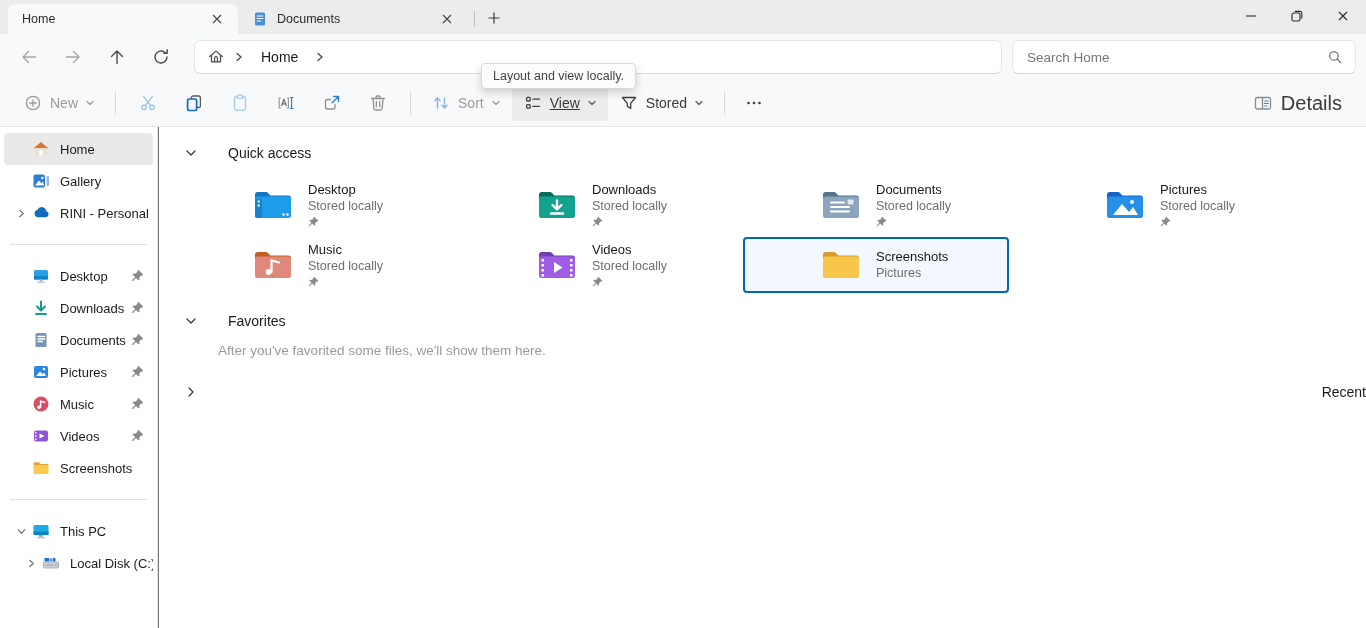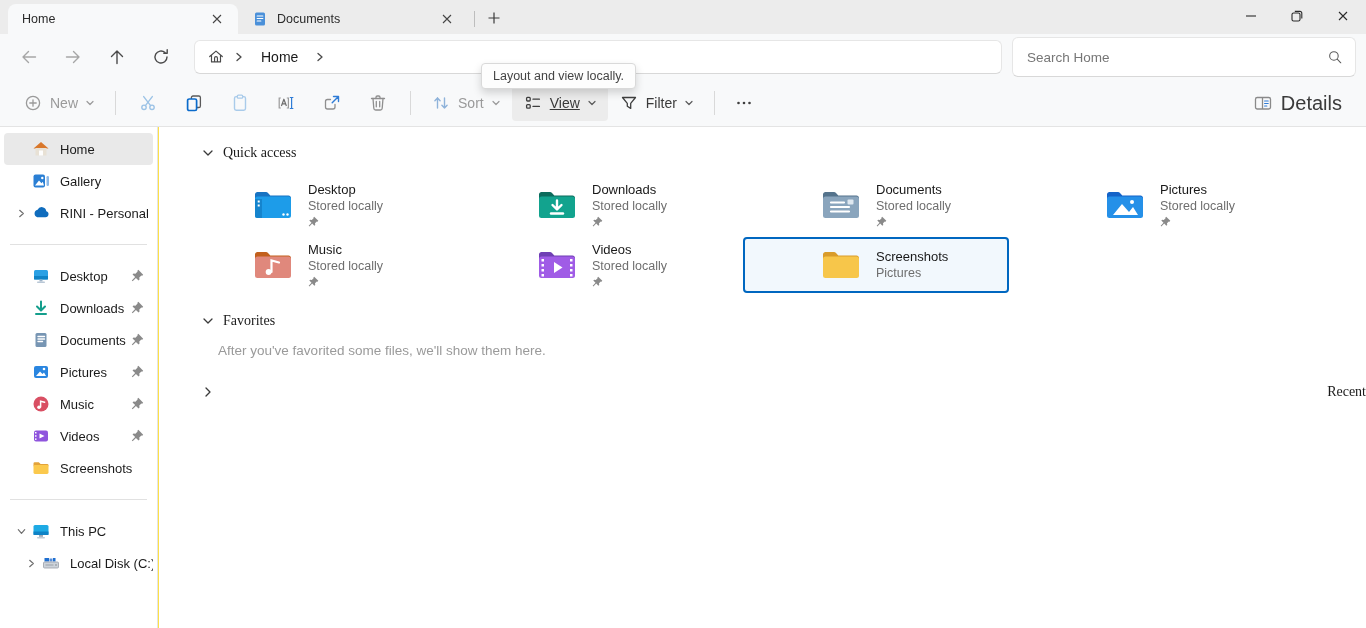--- a/index.html
+++ b/index.html
@@ -1,38 +1,38 @@
 <!DOCTYPE html>
 <html><head>
 <meta charset="utf-8">
 <style>
   * { margin:0; padding:0; box-sizing:border-box; }
   html,body { width:1366px; height:628px; overflow:hidden; font-family:"Liberation Sans",sans-serif; background:#fff; }
-  .app { position:relative; width:1366px; height:628px; background:#fde047; }
+  .app { position:relative; width:1366px; height:628px; background:#737373; }
 
   
   .tabstrip { position:absolute; top:0; left:0; right:0; height:34px; background:#ececec; display:flex; align-items:flex-end; padding-left:8px; }
   .tab { display:flex; align-items:center; height:30px; width:230px; border-radius:8px 8px 0 0; padding:0 10px 0 14px; font-size:12.5px; color:#2b2b2b; }
   .tab.active { background:#f8f9fa; }
   .tab .tab-label { flex:1; white-space:nowrap; overflow:hidden; }
   .tab .tab-close { width:22px; height:22px; border-radius:4px; display:flex; align-items:center; justify-content:center; }
   .tab-doc-icon { width:16px; height:16px; margin-right:9px; }
   .tab-divider { width:1px; height:16px; background:#bdbdbd; margin:0 6px 7px 6px; }
   .tab-add { width:26px; height:26px; margin-bottom:3px; display:flex; align-items:center; justify-content:center; border-radius:4px; }
   .win-controls { margin-left:auto; display:flex; align-self:flex-start; }
   .win-btn { width:46px; height:32px; display:flex; align-items:center; justify-content:center; }
 
   
   .navbar { position:absolute; top:34px; left:0; right:0; height:46px; background:#f8f9fa; display:flex; align-items:center; }
   .nav-btn { width:42px; height:36px; display:flex; align-items:center; justify-content:center; border-radius:4px; margin-left:2px; }
   .nav-btn:first-child { margin-left:8px; }
   .addressbar { margin-left:12px; width:808px; height:34px; background:#fff; border:1px solid #e6e6e6; border-bottom-color:#d8d8d8; border-radius:6px; display:flex; align-items:center; padding:0 8px 0 12px; gap:4px; }
   .crumb { font-size:14px; color:#1a1a1a; padding:2px 8px; border-radius:4px; }
   .crumb-chev { display:flex; align-items:center; padding:0 4px; }
-  .searchbox { margin-left:10px; margin-right:10px; flex:1; height:40px; background:#fff; border:1px solid #e6e6e6; border-bottom-color:#d8d8d8; border-radius:6px; display:flex; align-items:center; }
+  .searchbox { margin-left:10px; margin-right:10px; flex:1; height:34px; background:#fff; border:1px solid #e6e6e6; border-bottom-color:#d8d8d8; border-radius:6px; display:flex; align-items:center; }
   .searchbox input { flex:1; border:none; outline:none; background:transparent; font-family:"Liberation Sans",sans-serif; font-size:13.5px; color:#1a1a1a; padding:0 8px 0 14px; }
   .searchbox input::placeholder { color:#767676; }
   .search-icon-wrap { padding:0 12px 0 4px; display:flex; }
 
   
   .toolbar { position:absolute; top:80px; left:0; right:0; height:47px; background:#f8f9fa; border-bottom:1px solid #e4e4e4; display:flex; align-items:center; padding:0 12px; }
   .tb-btn { display:flex; align-items:center; gap:7px; height:36px; padding:0 11px; border-radius:4px; font-size:14px; color:#3a3a3a; }
   .tb-btn.disabled { color:#9a9a9a; }
   .tb-btn.hovered { background:#ececec;text-decoration:underline; }
   .tb-icon-btn { width:44px; height:36px; display:flex; align-items:center; justify-content:center; border-radius:4px; margin:0 1px; }
@@ -48,21 +48,21 @@
   .side-item.selected { background:#e9e9e9; }
   .side-item .chev-slot { width:22px; display:flex; align-items:center; justify-content:center; flex:none; }
   .side-item .side-ico { width:18px; height:18px; flex:none; margin-right:10px; display:flex; align-items:center; justify-content:center; }
   .side-item .side-label { white-space:nowrap; overflow:hidden; }
   .side-item .side-pin { position:absolute; right:9px; top:9px; }
   .side-item.child { padding-left:16px; }
   .side-divider { height:1px; background:#e1e1e1; margin:15px 10px; }
 
   
   .content { position:absolute; top:127px; left:159px; right:0; bottom:0; background:#fff; }
-  .section-hdr { display:flex; align-items:center; gap:8px; padding-left:42px; height:24px; margin-top:14px;font-family:Liberation Serif, serif; }
+  .section-hdr { display:flex; align-items:center; gap:30px; padding-left:25px; height:24px; margin-top:14px; }
   .section-hdr .hdr-label { font-size:14px; color:#1a1a1a; }
   .section-hdr.tight { margin-top:12px; }
   .grid { display:grid; grid-template-columns:repeat(4,284px); grid-auto-rows:60px; margin:12px 0 0 16px; }
   .tile { width:266px; height:56px; display:flex; align-items:center; gap:15px; padding-left:77px; border-radius:4px; border:1px solid transparent; }
   .tile.selected { background:#f2f8fd; border:2px solid #0067c0; padding-left:76px; }
   .tile-icon { width:40px; height:32px; flex:none; }
   .tile-text { display:flex; flex-direction:column; line-height:15px; }
   .tile-name { font-size:13px; color:#191919; line-height:16px; }
   .tile-sub { font-size:12.5px; color:#6e6e6e; line-height:16px; }
   .tile-pin { height:14px; display:flex; align-items:center; margin-top:1px; }
@@ -261,21 +261,21 @@
       <svg width="10" height="10" viewBox="0 0 10 10">
           <path d="M2 3.5 L5 6.5 L8 3.5" stroke="#5a5a5a" stroke-width="1.2" fill="none" stroke-linecap="round" stroke-linejoin="round"></path>
         </svg>
     </div>
     <div class="tb-btn">
       <span style="display:flex;">
         <svg width="20" height="20" viewBox="0 0 20 20">
             <path d="M3.5 4.5 H16.5 L11.7 10.3 V15.4 L8.3 13.2 V10.3 Z" stroke="#3f3f3f" stroke-width="1.3" fill="none" stroke-linejoin="round"></path>
           </svg>
       </span>
-      <span>Filter</span>
+      <span>Stored</span>
       <svg width="10" height="10" viewBox="0 0 10 10">
           <path d="M2 3.5 L5 6.5 L8 3.5" stroke="#5a5a5a" stroke-width="1.2" fill="none" stroke-linecap="round" stroke-linejoin="round"></path>
         </svg>
     </div>
     <div class="tb-divider"></div>
     <div class="tb-icon-btn" style="width:38px;">
       <svg width="20" height="20" viewBox="0 0 20 20">
           <circle cx="4.5" cy="10" r="1.3" fill="#3f3f3f"></circle>
           <circle cx="10" cy="10" r="1.3" fill="#3f3f3f"></circle>
           <circle cx="15.5" cy="10" r="1.3" fill="#3f3f3f"></circle>

